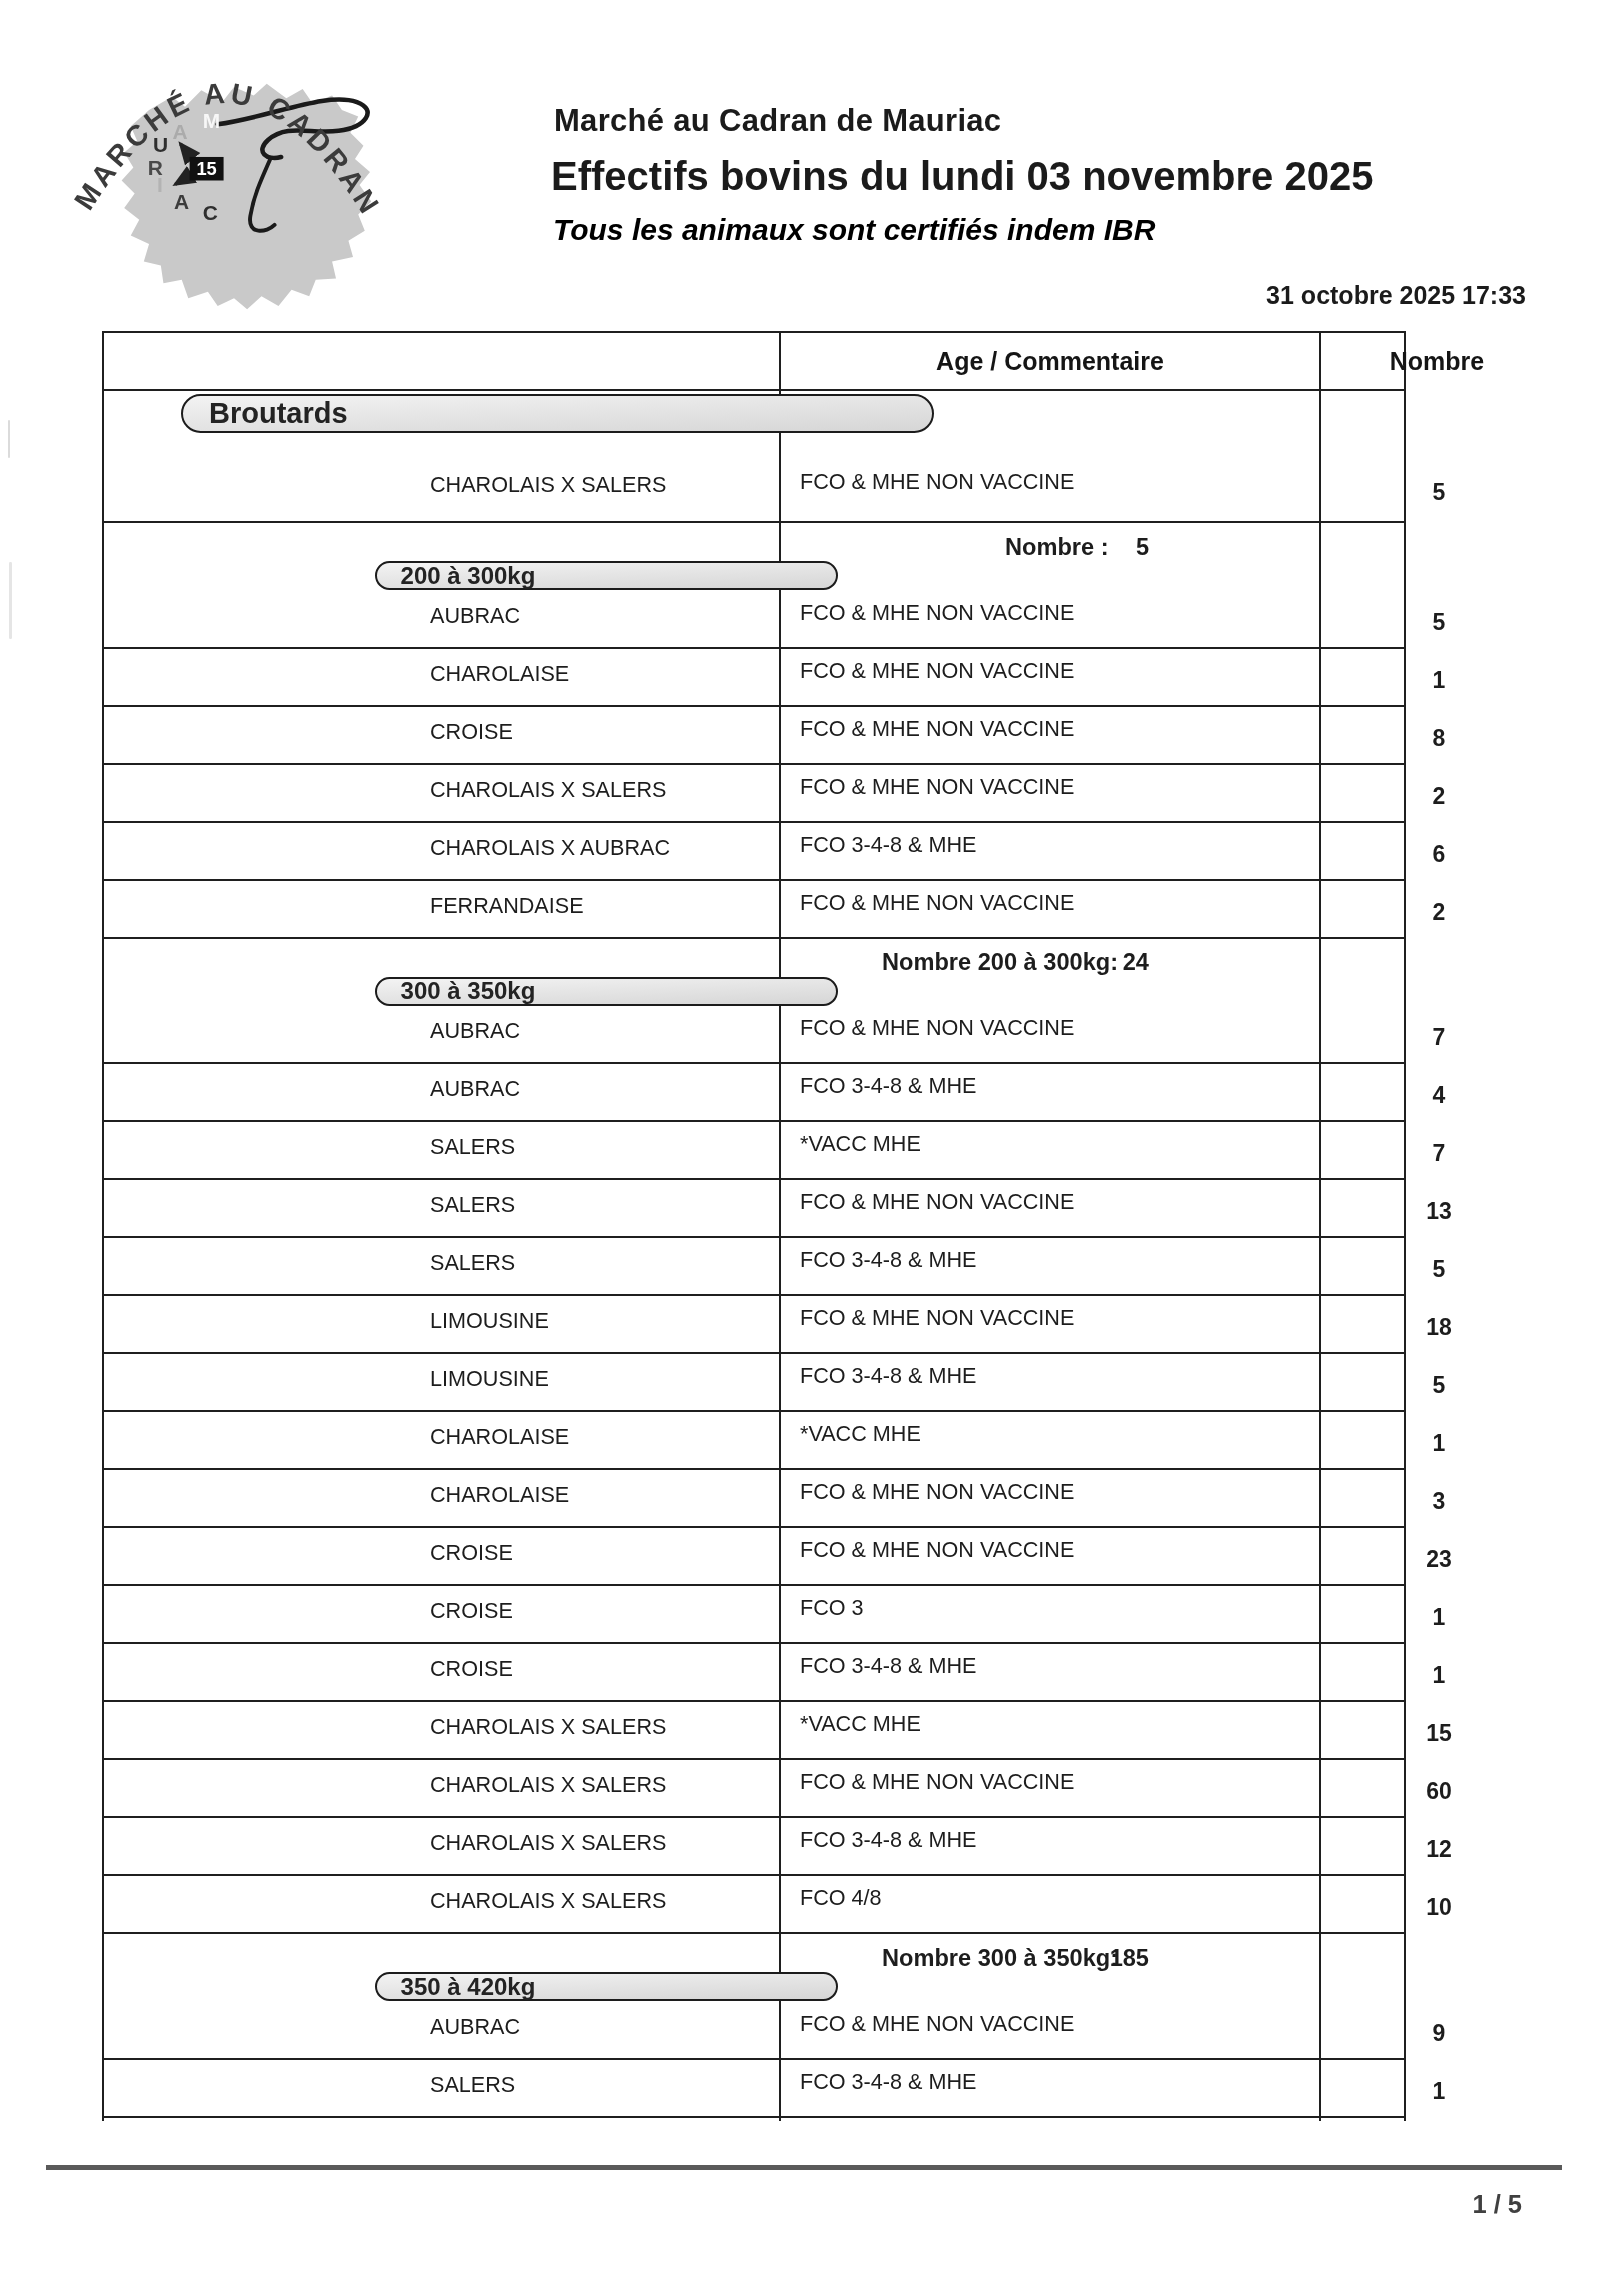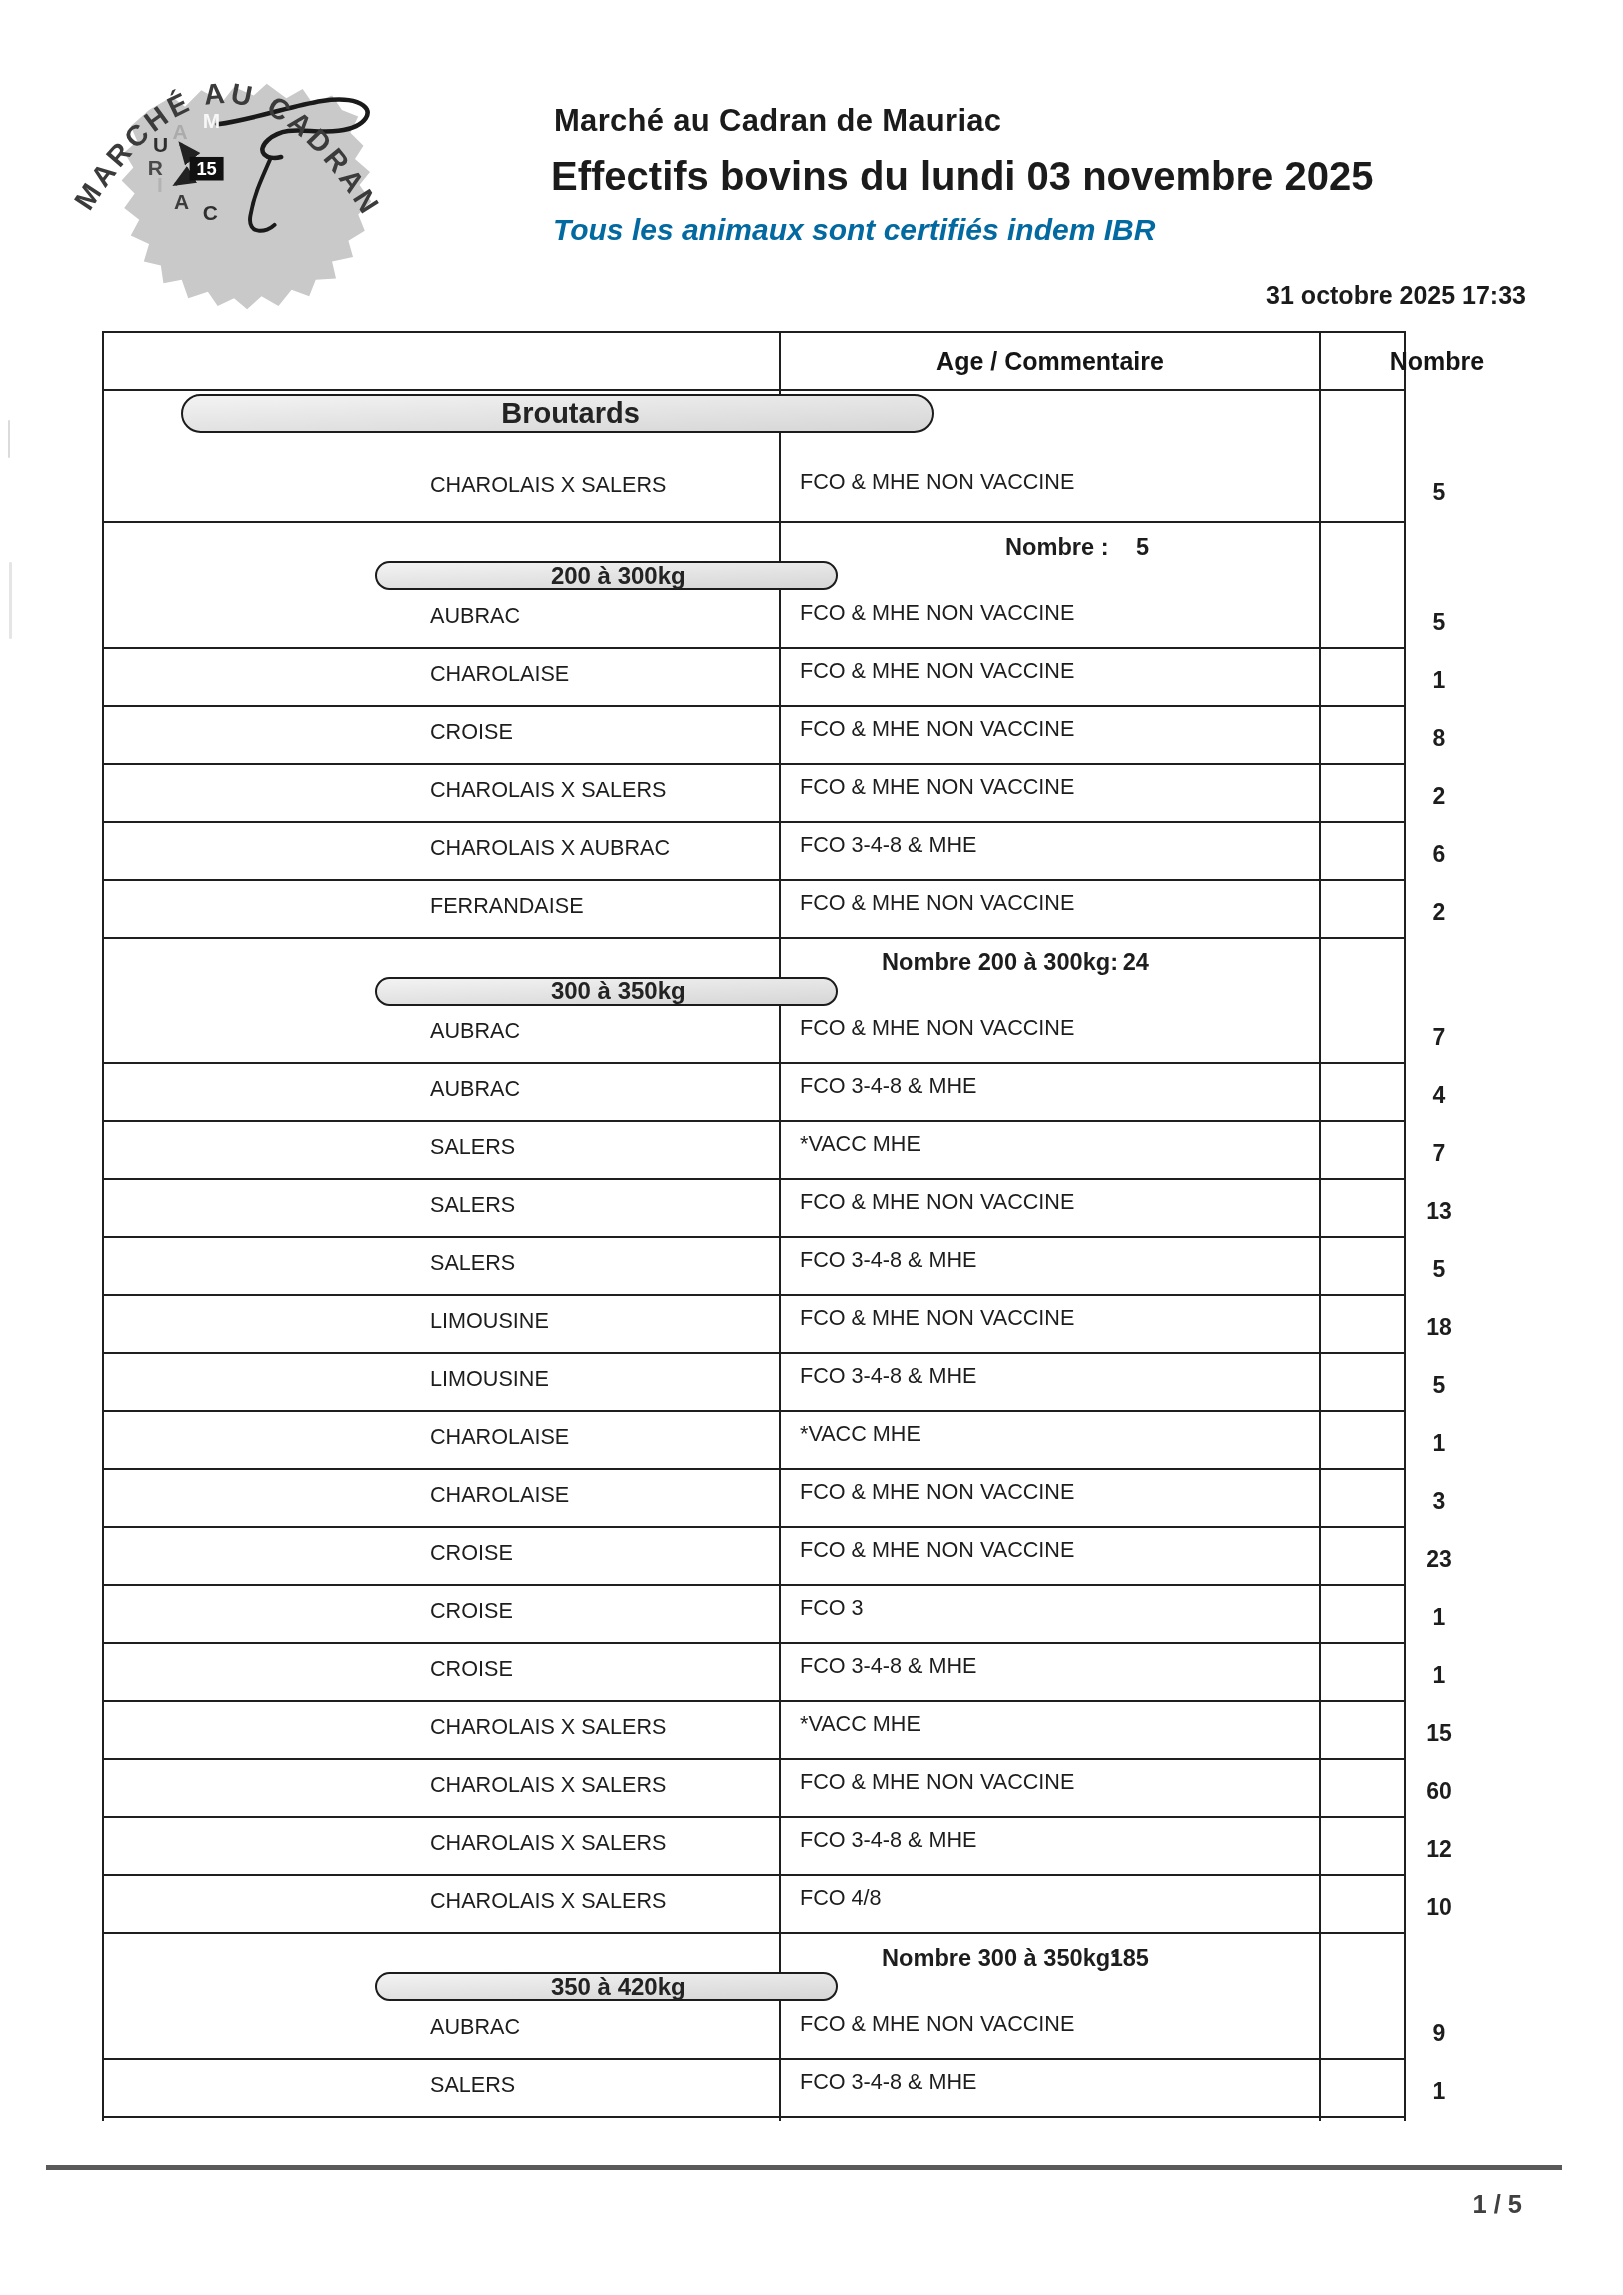--- a/index.html
+++ b/index.html
@@ -3,21 +3,21 @@
 <meta charset="utf-8">
 <style>
   html,body { margin:0; padding:0; background:#ffffff; }
   .page {
     position:relative; width:1623px; height:2295px; background:#ffffff;
     font-family:"Liberation Sans", sans-serif; color:#1d1d1d; overflow:hidden;
   }
   
   .hdr-org  { position:absolute; left:554px; top:103px;  font-size:31px; font-weight:bold; color:#1b1b1b; letter-spacing:0.3px; }
   .hdr-title{ position:absolute; left:551px; top:154px;  font-size:40px; font-weight:bold; color:#1b1b1b; }
-  .hdr-sub  { position:absolute; left:553px; top:213px;  font-size:30px; font-weight:bold; font-style:italic; color:#0369a1; }
+  .hdr-sub  { position:absolute; left:553px; top:213px;  font-size:30px; font-weight:bold; font-style:italic; color:#000000; }
   .hdr-ts   { position:absolute; right:97px; top:281px; font-size:25px; font-weight:bold; color:#1b1b1b; }
   .logo { position:absolute; left:51px; top:18.3px; }
 
   
   .tbl {
     position:absolute; left:102px; top:331px; width:1304px; height:1790px;
     border:2px solid #1f1f1f; border-bottom:none; box-sizing:border-box;
   }
   .col-div { position:absolute; top:0; bottom:0; width:2px; background:#1f1f1f; z-index:1; }
   .d1 { left:675px; } .d2 { left:1215px; }
@@ -25,21 +25,21 @@
   .thead { position:relative; height:58px; border-bottom:2px solid #1f1f1f; box-sizing:border-box; }
   .th { position:absolute; top:50%; transform:translate(-50%,-50%); font-weight:bold; font-size:25px; color:#151515; white-space:nowrap; }
   .th2 { left:946px; } .th3 { left:1333px; }
 
   .badge-row-cat { position:relative; height:65px; }
   .badge-row-wt  { position:relative; height:29.5px;  }
   .badge {
     position:absolute; z-index:2; box-sizing:border-box;
     border:2px solid #1c1c1c; display:flex; align-items:center;
     background:linear-gradient(178deg,#f3f3f3 0%,#e7e7e7 40%,#d6d6d6 100%);
-    color:#232323; font-weight:bold; white-space:nowrap;justify-content:center;
+    color:#232323; font-weight:bold; white-space:nowrap;
   }
   .badge-cat { left:77px; top:2.6px;  width:753px; height:39px; border-radius:26px; padding-left:26px; font-size:29px; }
   .badge-wt  { left:271px; top:0px;  width:463px;  height:29px; border-radius:17px; padding-left:23.6px; font-size:24px; }
 
   .drow { position:relative; height:58px; border-bottom:2px solid #1f1f1f; box-sizing:border-box; font-size:21.6px; }
   .drow.first { height:67px; }
   .breed   { position:absolute; left:278px;  top:45%; transform:translateY(-50%); white-space:nowrap;margin-left:48px; }
   .comment { position:absolute; left:696px; top:40%; transform:translateY(-50%); white-space:nowrap; }
   .count   { position:absolute; left:1217px; width:236px; text-align:center; top:56%; transform:translateY(-50%); font-weight:bold; font-size:23px; }
 

